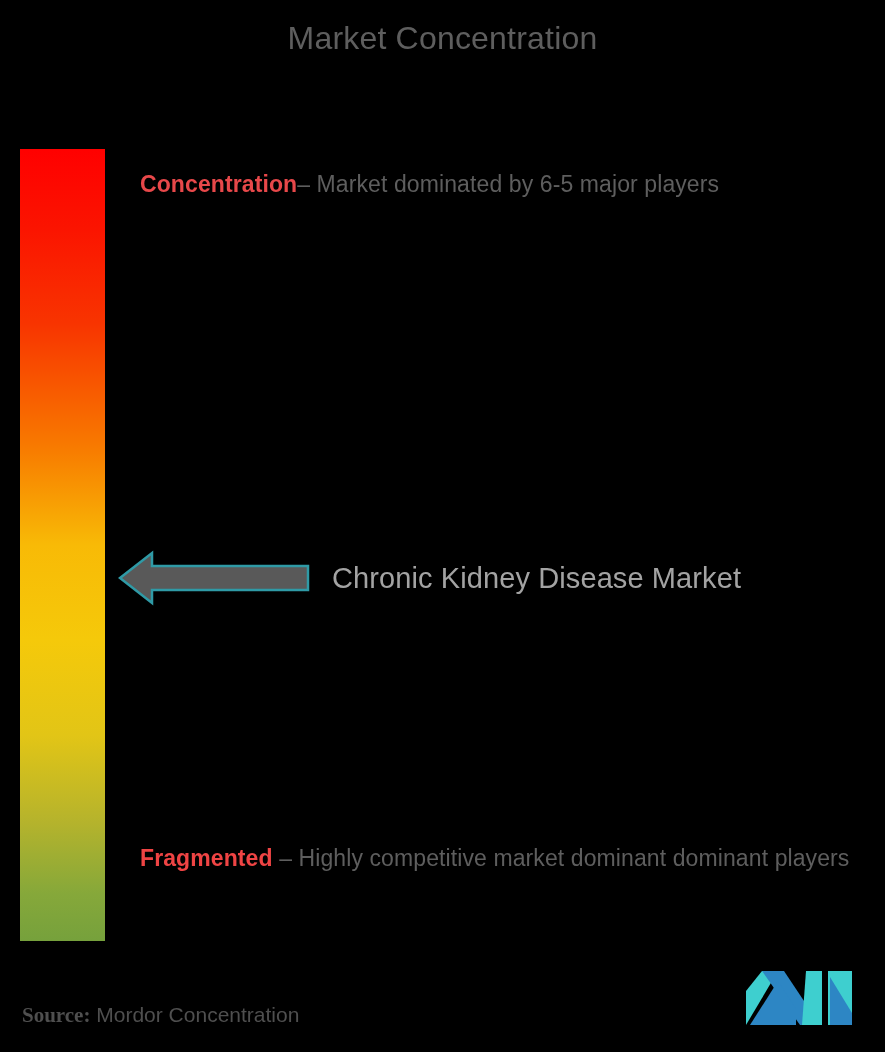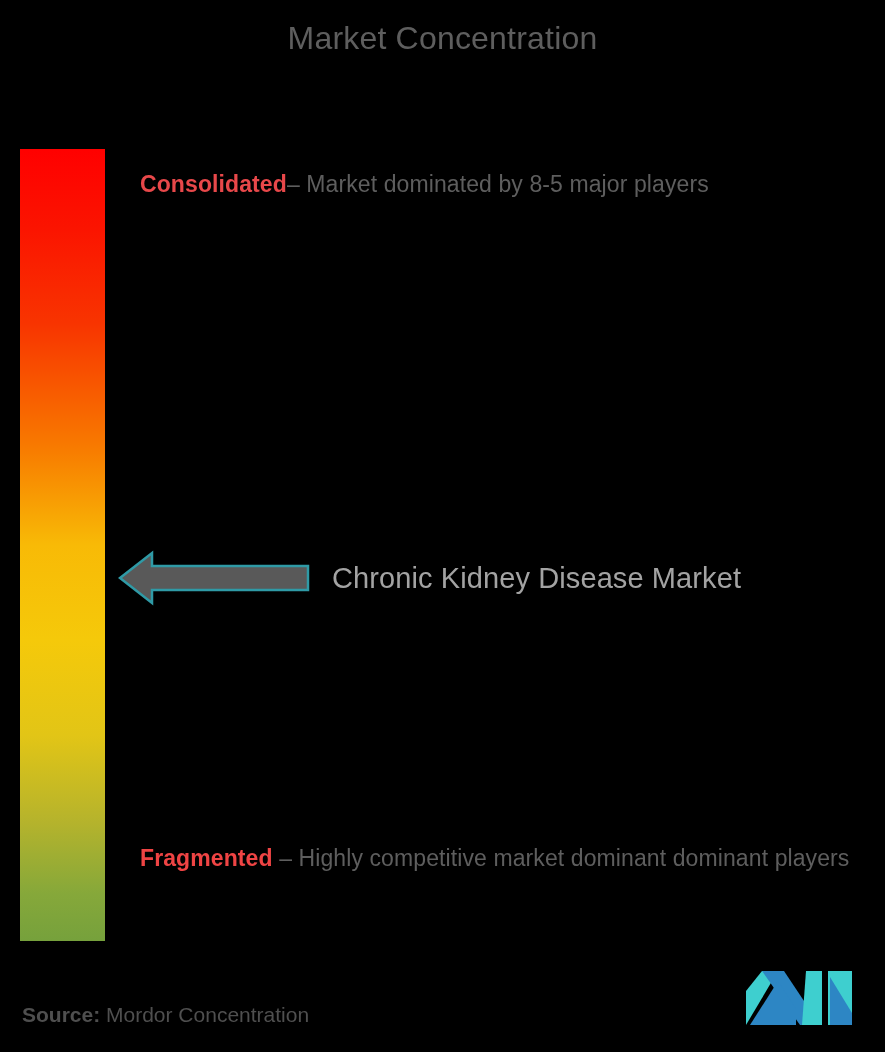--- a/index.html
+++ b/index.html
@@ -117,42 +117,42 @@
   .source-line {
     position: absolute;
     left: 22px;
     top: 1000px;
     color: #4f4f4f;
     font-size: 21px;
     font-weight: 400;
     line-height: 30px;
     white-space: nowrap;
   }
-  .source-label { font-weight: 700; }
+  .source-label { font-weight: 700; font-family: Liberation Serif, serif; }
 
   .brand-logo {
     position: absolute;
     left: 744px;
     top: 969px;
     width: 110px;
     height: 60px;
     display: block;
   }
 </style>
 </head>
 <body>
 
 <div id="chart-root">
 
   <div class="chart-title">Market Concentration</div>
 
   <div class="scale-bar"></div>
 
   <div class="legend-block legend-consolidated">
-    <span class="legend-key consolidated">Consolidated</span><span>– Market dominated by 8-5 major players</span>
+    <span class="legend-key consolidated">Concentration</span><span>– Market dominated by 6-5 major players</span>
   </div>
 
   <div class="marker-row">
     <svg class="marker-arrow" viewBox="0 0 192 56">
       <polygon points="2,28 34,3 34,16 190,16 190,40 34,40 34,53" fill="#595959" stroke="#2f9aa6" stroke-width="2.5" stroke-linejoin="miter"></polygon>
     </svg>
     <div class="marker-label">Chronic Kidney Disease Market</div>
   </div>
 
   <div class="legend-block legend-fragmented">

